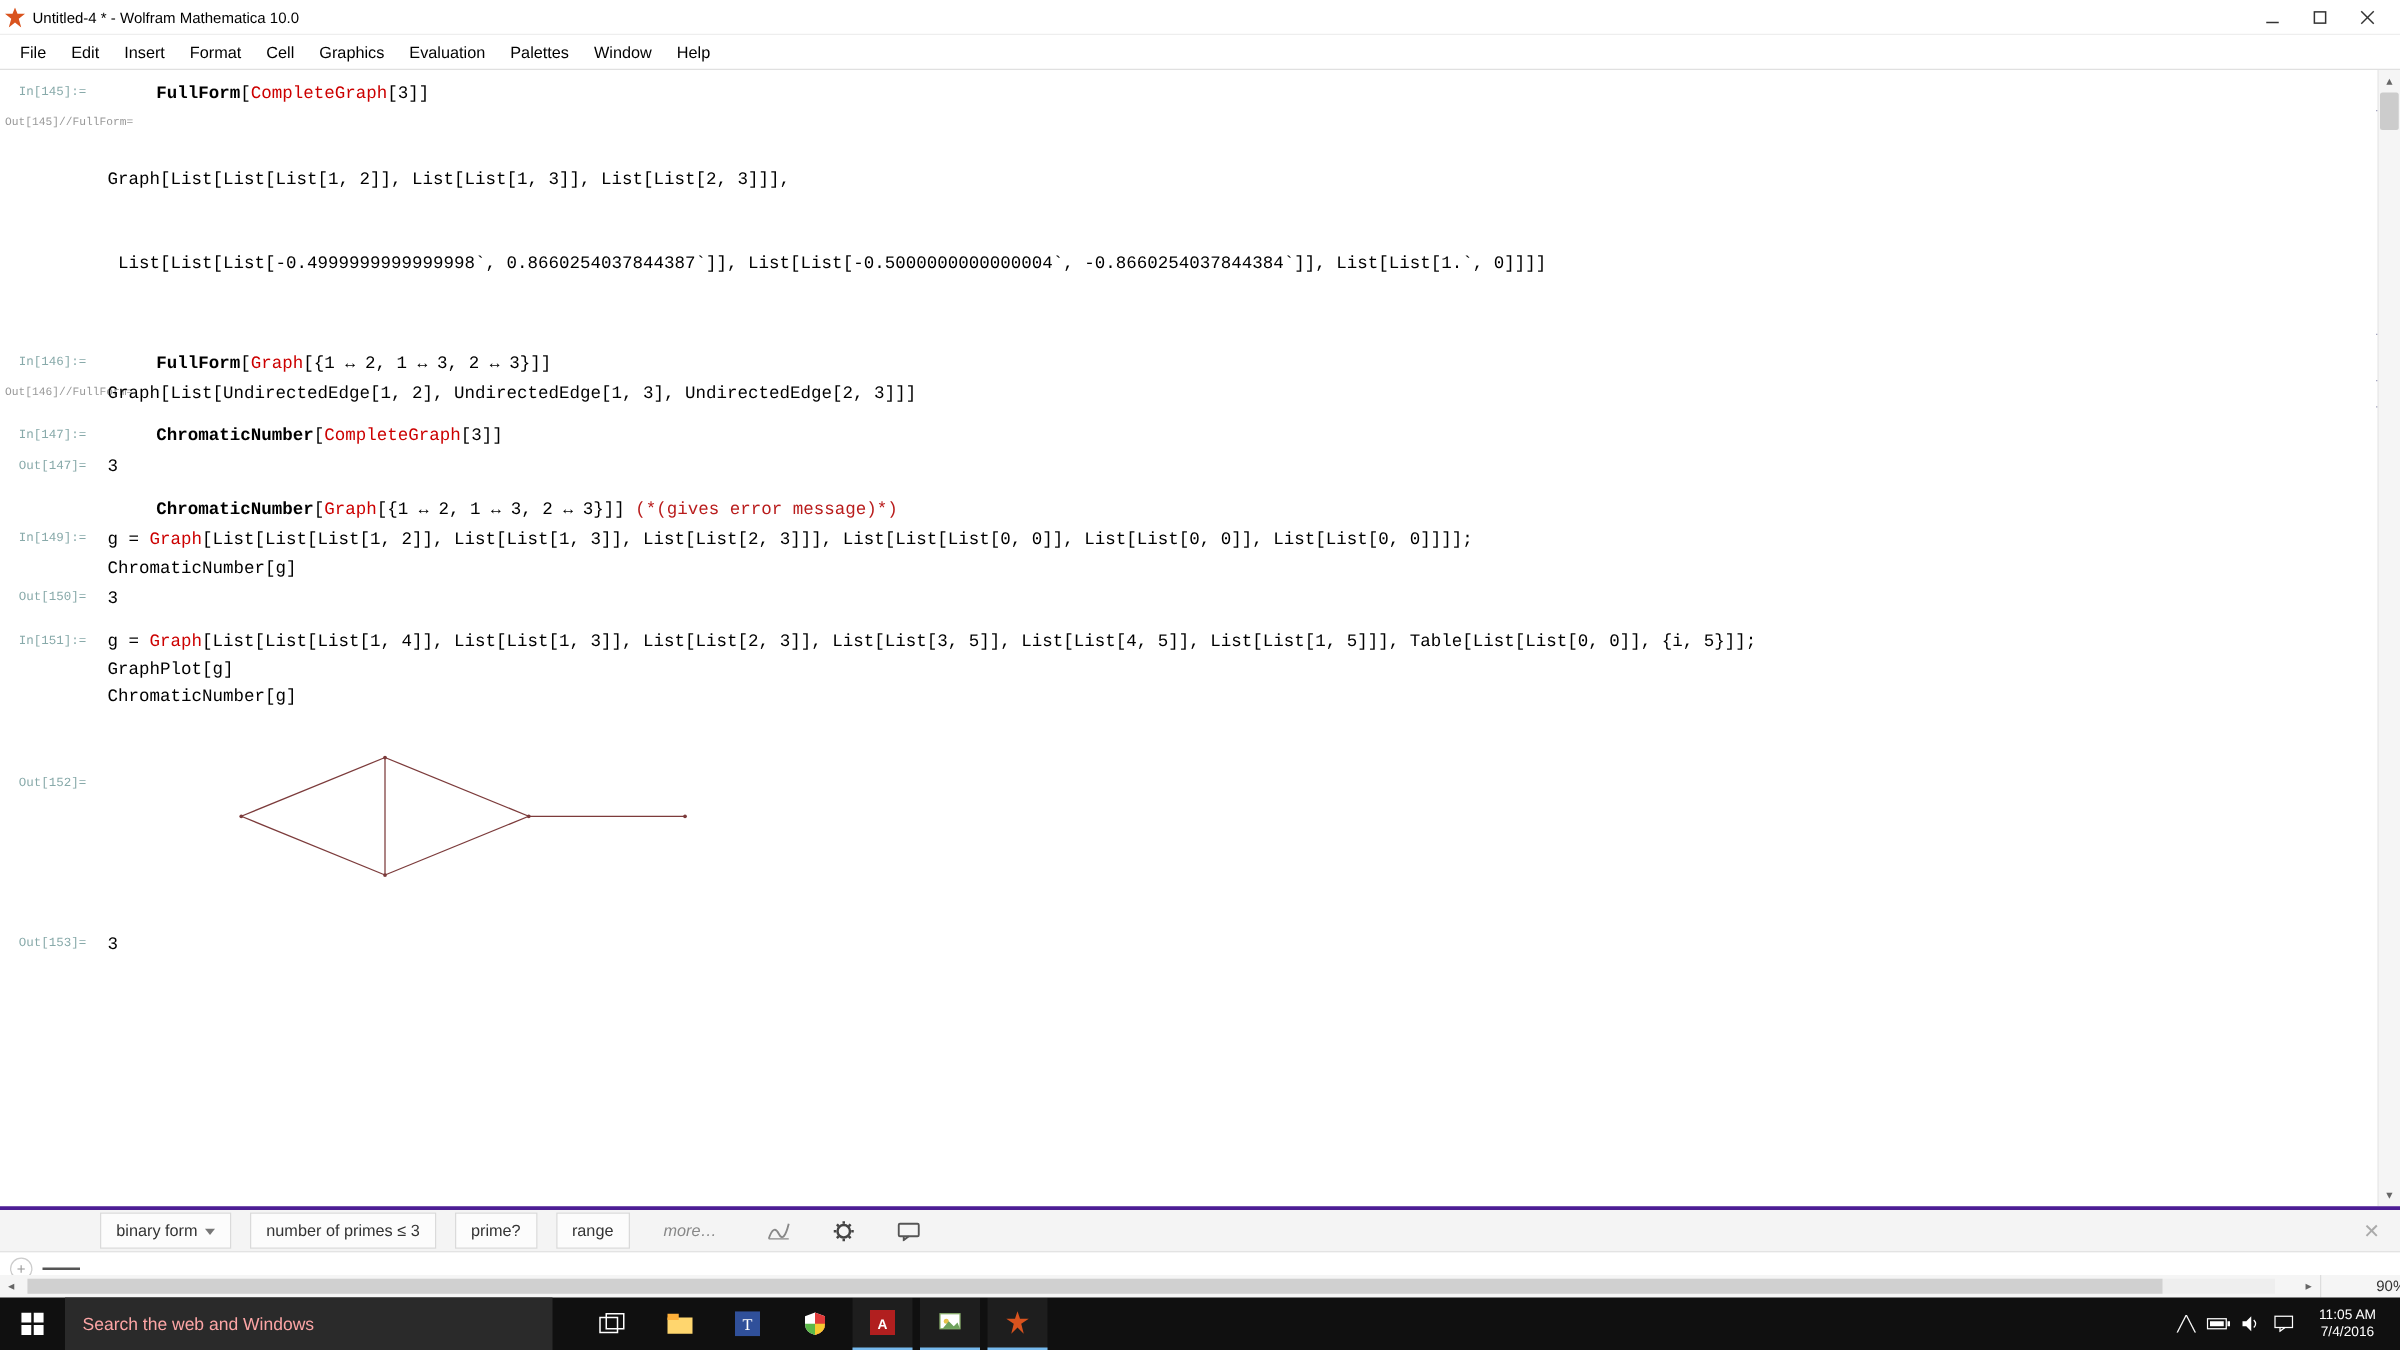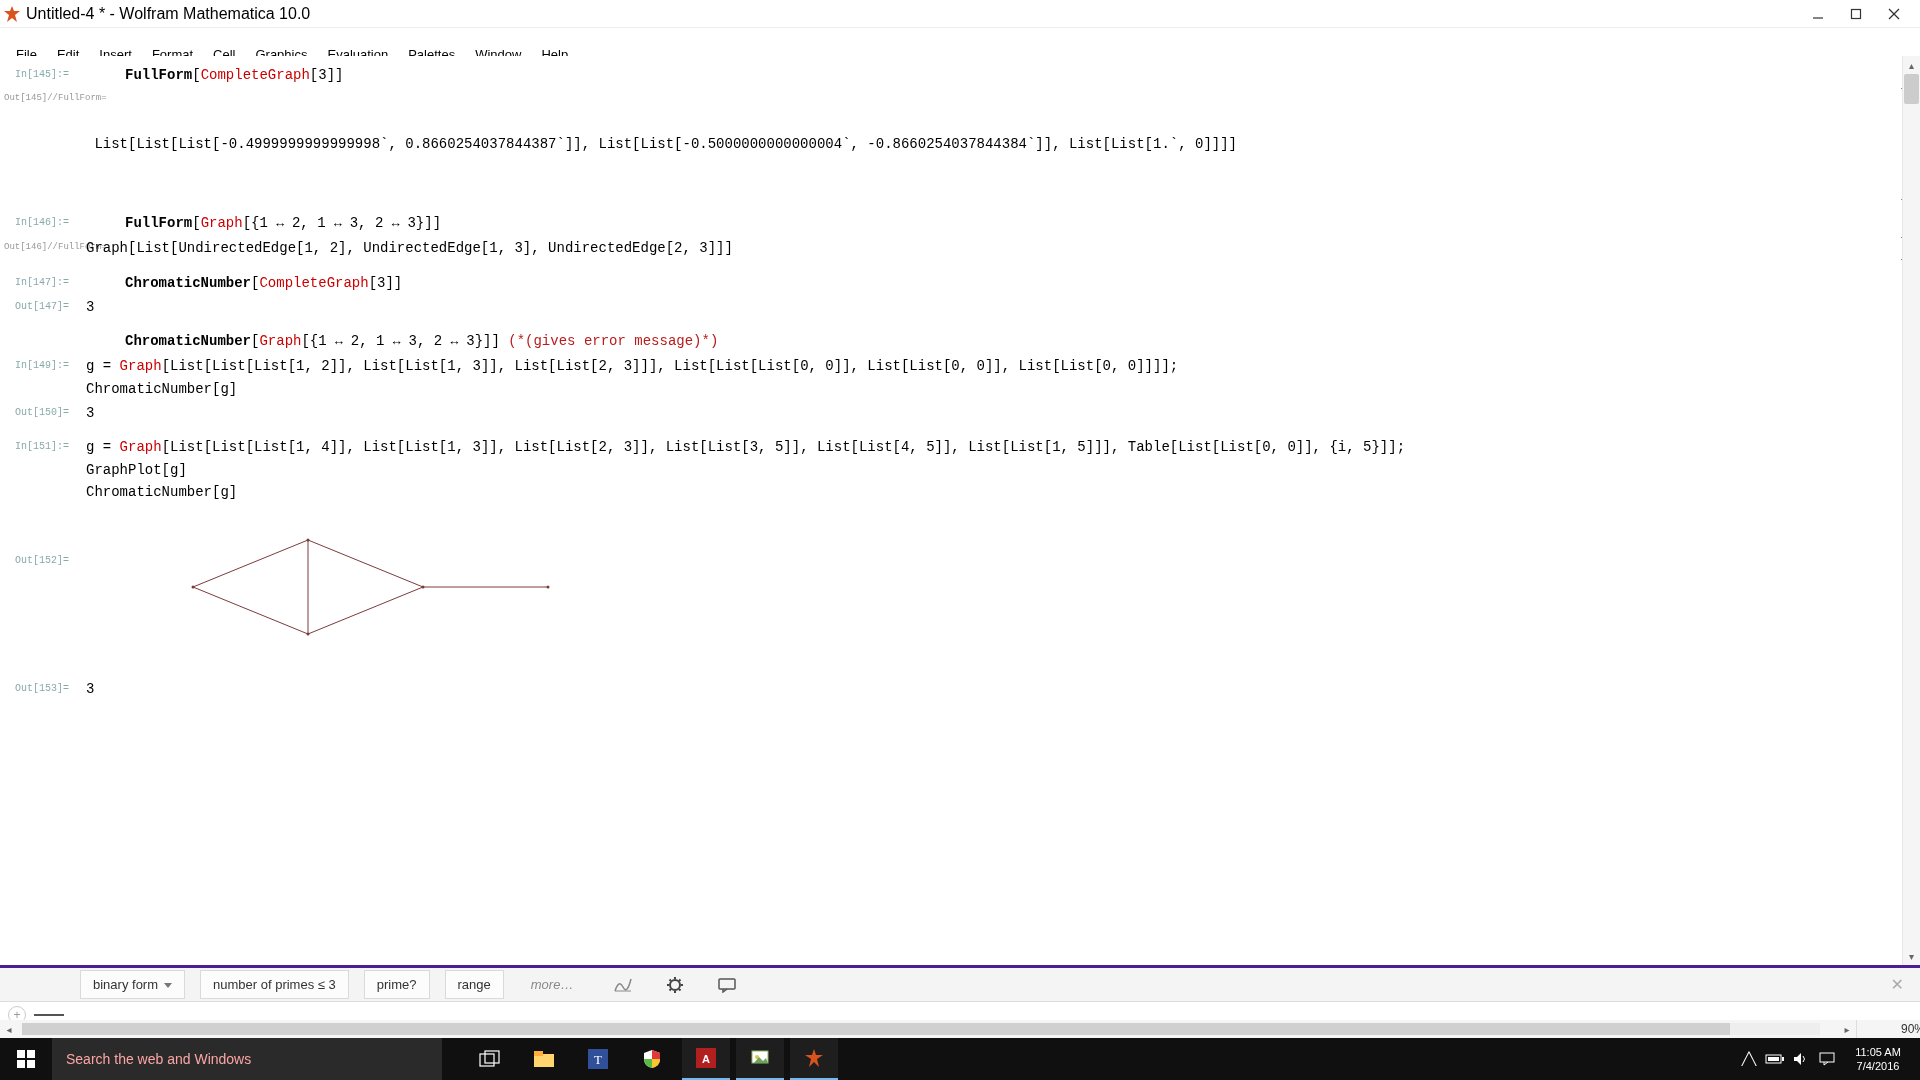--- a/index.html
+++ b/index.html
@@ -1,23 +1,23 @@
 <!DOCTYPE html>
 <html><head>
 <meta charset="utf-8">
 <style>
 * { margin: 0; padding: 0; box-sizing: border-box; }
 body { font-family: "Segoe UI", Arial, sans-serif; font-size: 12px; background: #fff; overflow: hidden; width: 1920px; height: 1080px; position: relative; }
 .titlebar { height: 28px; background: #fff; display: flex; align-items: center; padding: 0 4px; border-bottom: 1px solid #eee; }
 .titlebar-icon { width: 16px; height: 16px; margin-right: 6px; display: inline-block; }
 .titlebar-icon svg { width: 16px; height: 16px; }
-.titlebar-text { flex: 1; font-size: 16px; color: #000; }
+.titlebar-text { flex: 1; font-size: 12px; color: #000; }
 .win-controls { display: flex; gap: 18px; align-items: center; padding-right: 12px; }
 .win-btn { width: 20px; height: 20px; display: flex; align-items: center; justify-content: center; color: #333; }
-.menubar { height: 28px; background: #fff; display: flex; align-items: center; padding: 0 6px; border-bottom: 1px solid #e0e0e0; margin-top: 13px; }
+.menubar { height: 28px; background: #fff; display: flex; align-items: center; padding: 0 6px; border-bottom: 1px solid #e0e0e0; }
 .menubar-item { padding: 4px 10px; font-size: 13px; color: #000; }
 .notebook { position: absolute; top: 56px; left: 0; right: 0; bottom: 115px; overflow: hidden; background: #fff; }
 .notebook-content { padding: 8px 4px 8px 4px; font-family: "Courier New", monospace; font-size: 14px; line-height: 1.6; }
 .cell { display: flex; margin-bottom: 2px; }
 .cell-label { width: 82px; text-align: right; font-size: 10px; color: #8AA; padding-top: 3px; padding-right: 17px; flex-shrink: 0; }
 .cell-label-small { font-size: 9px; color: #999; }
 .cell-content { flex: 1; color: #000; white-space: pre-wrap; }
 .kw-fn { color: #000; font-weight: bold; margin-left: 39px; }
 .kw-sym { color: #c00; font-weight: normal; }
 .kw-cmt { color: #b91c1c; }
@@ -105,20 +105,21 @@
       <div class="cell-content"><span class="kw-fn">FullForm</span>[<span class="kw-sym">CompleteGraph</span>[3]]</div>
       <div class="brackets-col">
           <div class="bracket"></div>
           <div class="bracket outer"></div>
         </div>
     </div>
 
     <div class="cell">
       <div class="cell-label cell-label-small">Out[145]//FullForm=</div>
       <div class="cell-content">
+        <div>Graph[List[List[List[1, 2]], List[List[1, 3]], List[List[2, 3]]],</div>
         <div> List[List[List[-0.4999999999999998`, 0.8660254037844387`]], List[List[-0.5000000000000004`, -0.8660254037844384`]], List[List[1.`, 0]]]]</div>
       </div>
       <div class="brackets-col">
           <div class="bracket"></div>
           <div class="bracket"></div>
           <div class="bracket outer"></div>
         </div>
     </div>
 
     <div style="height:10px"></div>

